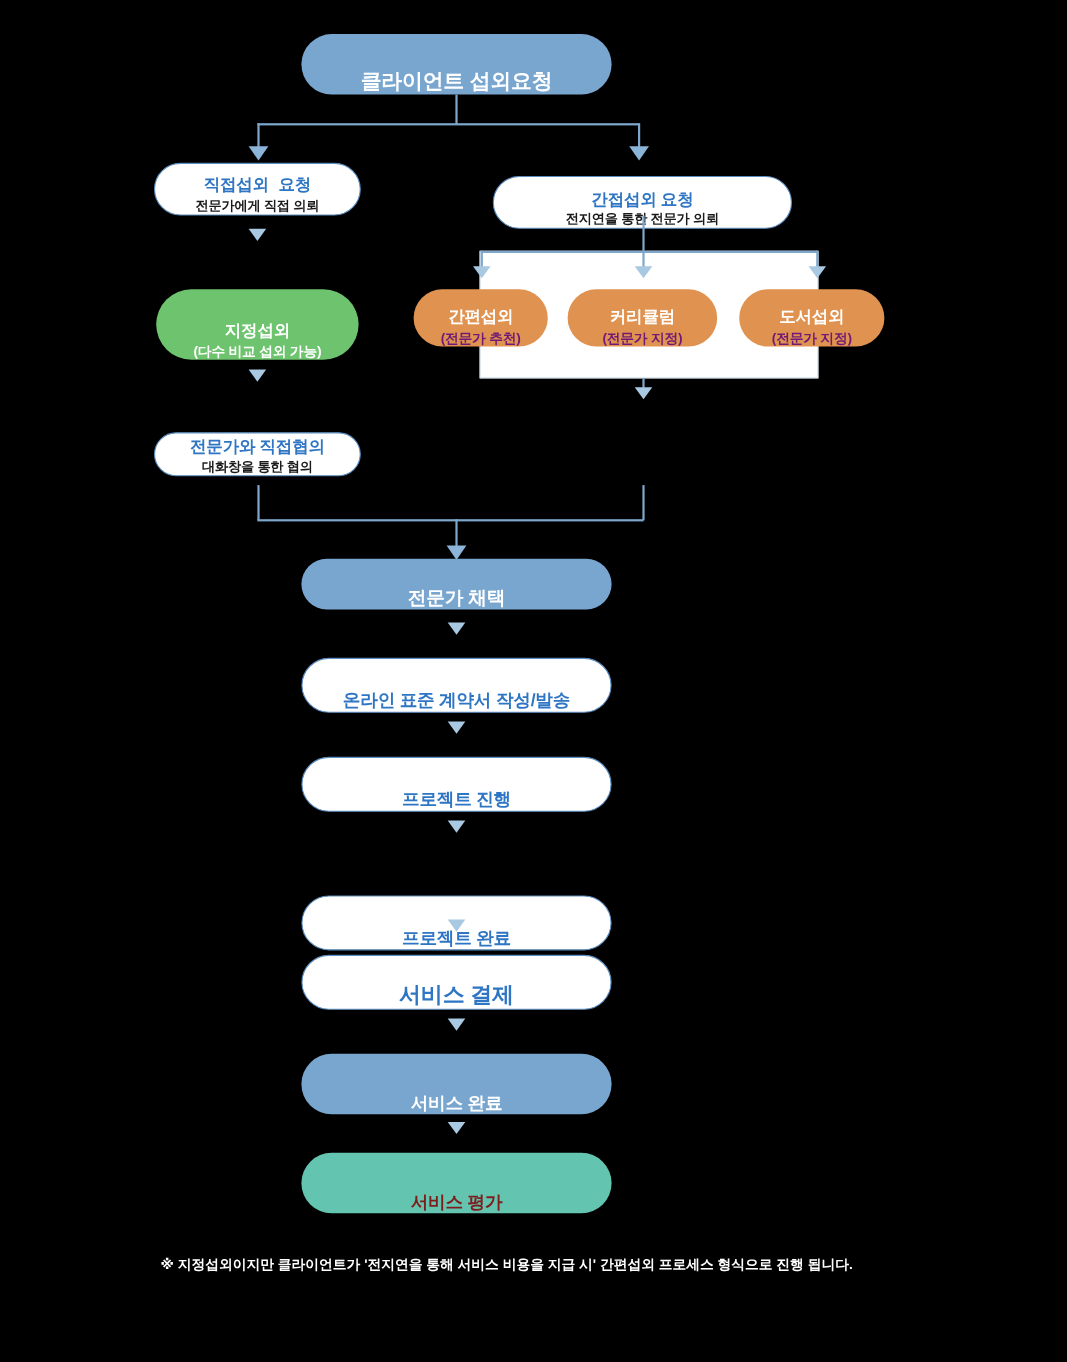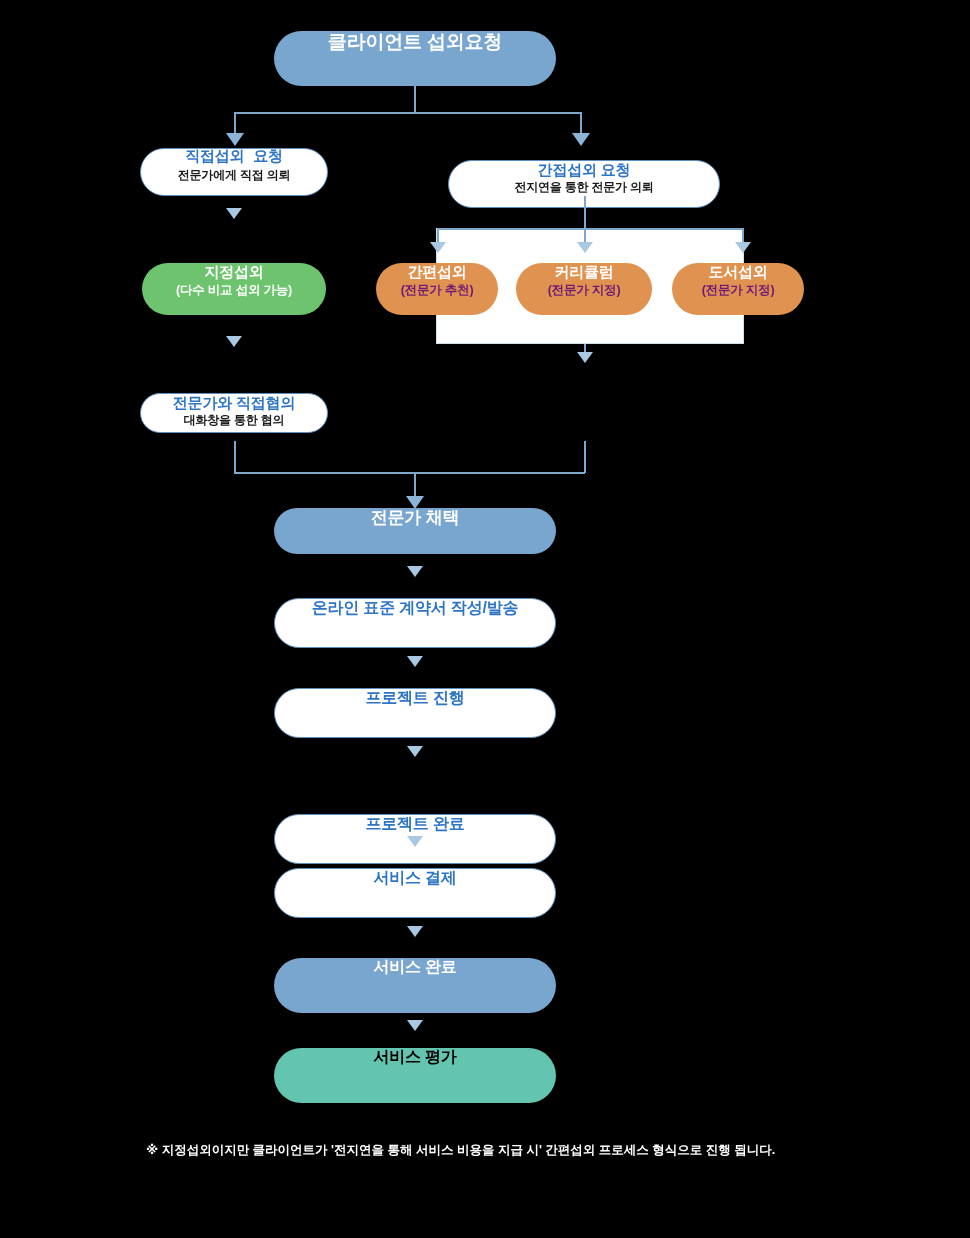--- a/index.html
+++ b/index.html
@@ -10,21 +10,21 @@
     font-family:"Liberation Sans","DejaVu Sans",sans-serif;
     overflow:hidden;
     position:relative;
   }
   #stage { position:absolute; left:0; top:0; width:970px; height:1238px; }
 
   
   .node {
     position:absolute;
     display:flex; flex-direction:column;
-    align-items:center; justify-content:flex-start;
+    align-items:center; justify-content:flex-end;
     text-align:center;
     line-height:1.15;
   }
   .node .t1 { font-weight:bold; letter-spacing:-0.2px; }
   .node .t2 { font-weight:bold; letter-spacing:-0.2px; }
 
   
   .pill { border-radius:999px; }
 
   
@@ -45,21 +45,21 @@
   .solid-green .t1 { color:#ffffff; }
   .solid-green .t2 { color:#ffffff; }
 
   
   .solid-orange { background:#e09350; }
   .solid-orange .t1 { color:#ffffff; }
   .solid-orange .t2 { color:#701a75; }
 
   
   .solid-teal { background:#63c4b0; }
-  .solid-teal .t1 { color:#000000; }
+  .solid-teal .t1 { color:#7f1d1d; }
 
   
   .vline { position:absolute; background:#7ea7cc; width:1.5px; }
   .hline { position:absolute; background:#7ea7cc; height:1.5px; }
   .arrow-dn {
     position:absolute; width:0; height:0;
     border-left:9px solid transparent;
     border-right:9px solid transparent;
     border-top:13px solid #8cb4d8;
   }
@@ -112,21 +112,21 @@
   <div class="hline" style="left:437px; top:228px; width:306px;"></div>
   <div class="vline" style="left:437px; top:228px; height:16px;"></div>
   <div class="vline" style="left:584px; top:228px; height:16px;"></div>
   <div class="vline" style="left:742px; top:228px; height:16px;"></div>
   <div class="arrow-dn small" style="left:430px; top:242px;"></div>
   <div class="arrow-dn small" style="left:577px; top:242px;"></div>
   <div class="arrow-dn small" style="left:735px; top:242px;"></div>
 
   <div class="arrow-dn small" style="left:226px; top:208px;"></div>
 
-  <div class="node pill solid-green" style="left:142px; top:263px; width:184px; height:52px;">
+  <div class="node pill solid-green" style="left:142px; top:263px; width:184px; height:64px;">
     <span class="t1" style="font-size:15px;">지정섭외</span>
     <span class="t2" style="font-size:12.5px; margin-top:3px;">(다수 비교 섭외 가능)</span>
   </div>
 
   <div class="node pill solid-orange" style="left:376px; top:263px; width:122px; height:52px;">
     <span class="t1" style="font-size:15px;">간편섭외</span>
     <span class="t2" style="font-size:12.5px; margin-top:3px;">(전문가 추천)</span>
   </div>
 
   <div class="node pill solid-orange" style="left:516px; top:263px; width:136px; height:52px;">
@@ -169,21 +169,21 @@
     <span class="t1" style="font-size:16px;">프로젝트 진행</span>
   </div>
   <div class="arrow-dn small" style="left:407px; top:746px;"></div>
 
   <div class="node pill outline-blue" style="left:274px; top:778px; width:282px; height:50px;margin-top:36px;">
     <span class="t1" style="font-size:16px;">프로젝트 완료</span>
   </div>
   <div class="arrow-dn small" style="left:407px; top:836px;"></div>
 
   <div class="node pill outline-blue" style="left:274px; top:868px; width:282px; height:50px;">
-    <span class="t1" style="font-size:16px;">서비스 결제</span>
+    <span class="t1" style="font-size:20px;">서비스 결제</span>
   </div>
   <div class="arrow-dn small" style="left:407px; top:926px;"></div>
 
   <div class="node pill solid-blue" style="left:274px; top:958px; width:282px; height:55px;">
     <span class="t1" style="font-size:16px;">서비스 완료</span>
   </div>
   <div class="arrow-dn small" style="left:407px; top:1020px;"></div>
 
   <div class="node pill solid-teal" style="left:274px; top:1048px; width:282px; height:55px;">
     <span class="t1" style="font-size:16px;">서비스 평가</span>

